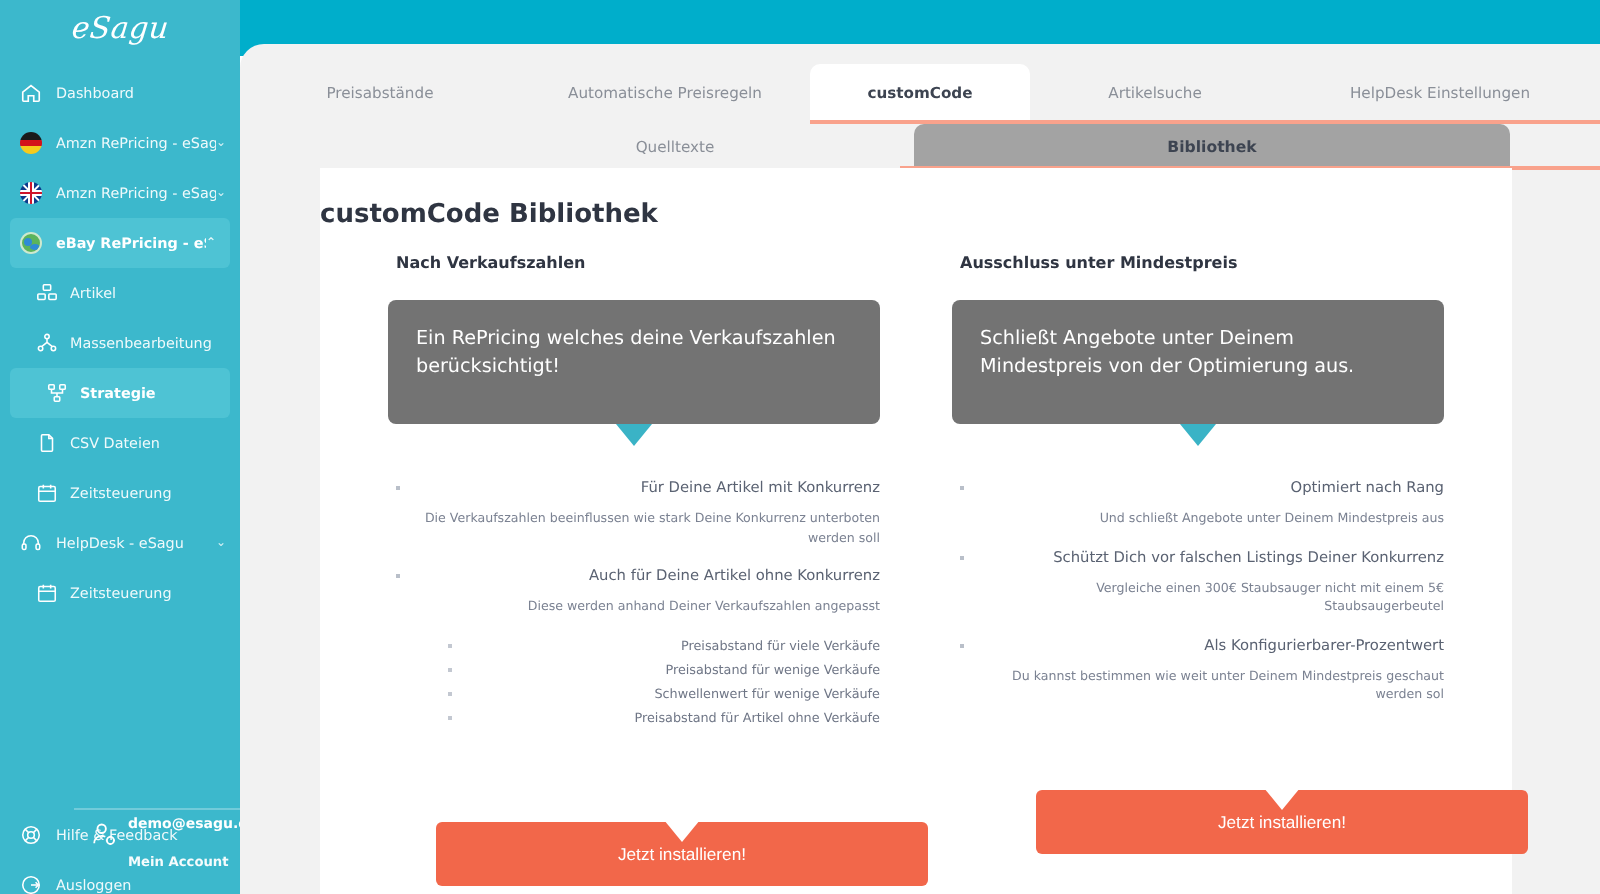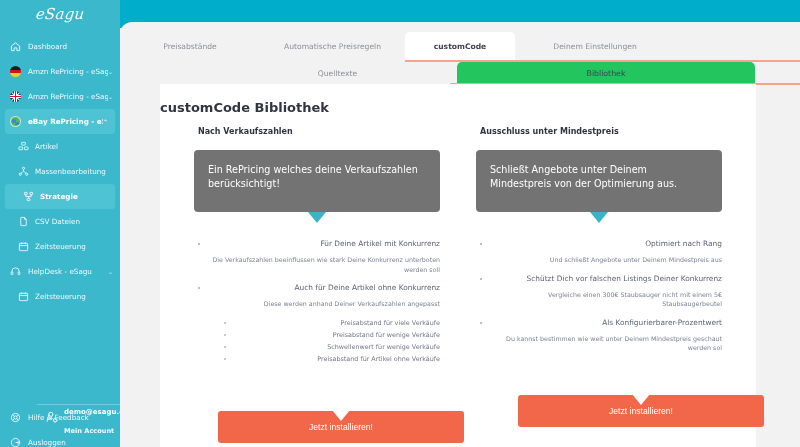--- a/index.html
+++ b/index.html
@@ -151,24 +151,24 @@
   }
   #t2a {
     position: absolute; left: 145px; top: 0;
     width: 145px; height: 22px;
     display: flex; align-items: center; justify-content: center;
     font-size: 7.6px; color: #8a8f98;
   }
   #t2b {
     position: absolute; left: 337px; top: 0;
     width: 298px; height: 22px;
-    background: #22c55e;
+    background: #a3a3a3;
     border-top-left-radius: 5px; border-top-right-radius: 5px;
     display: flex; align-items: center; justify-content: center;
-    font-size: 7.8px; font-weight: normal; color: #3d4451;
+    font-size: 7.8px; font-weight: bold; color: #3d4451;
   }
   #t2-underline {
     position: absolute; left: 330px; top: 61px;
     width: 350px; height: 2px; background: #f9a28c;
   }
   #t1-underline-strip {
     position: absolute; left: 330px; top: 38px;
     width: 350px; height: 2px; background: #f9a28c;
   }
   #t2-arrow {
@@ -445,21 +445,22 @@
   </div>
 
   <div id="topbar"></div>
 
   <div id="content">
 
     <div id="tabrow1">
       <div class="tab" id="t1a">Preisabstände</div>
       <div class="tab" id="t1b">Automatische Preisregeln</div>
       <div class="tab sel" id="t1c">customCode</div>
-      <div class="tab" id="t1e">Deinem Einstellungen</div>
+      <div class="tab" id="t1d">Artikelsuche</div>
+      <div class="tab" id="t1e">HelpDesk Einstellungen</div>
     </div>
     <div id="t1-underline-strip"></div>
 
     <div id="tabrow2">
       <div id="t2a">Quelltexte</div>
       <div id="t2b">Bibliothek</div>
     </div>
     <div id="t2-underline"></div>
     <div id="t2-arrow"></div>
 

